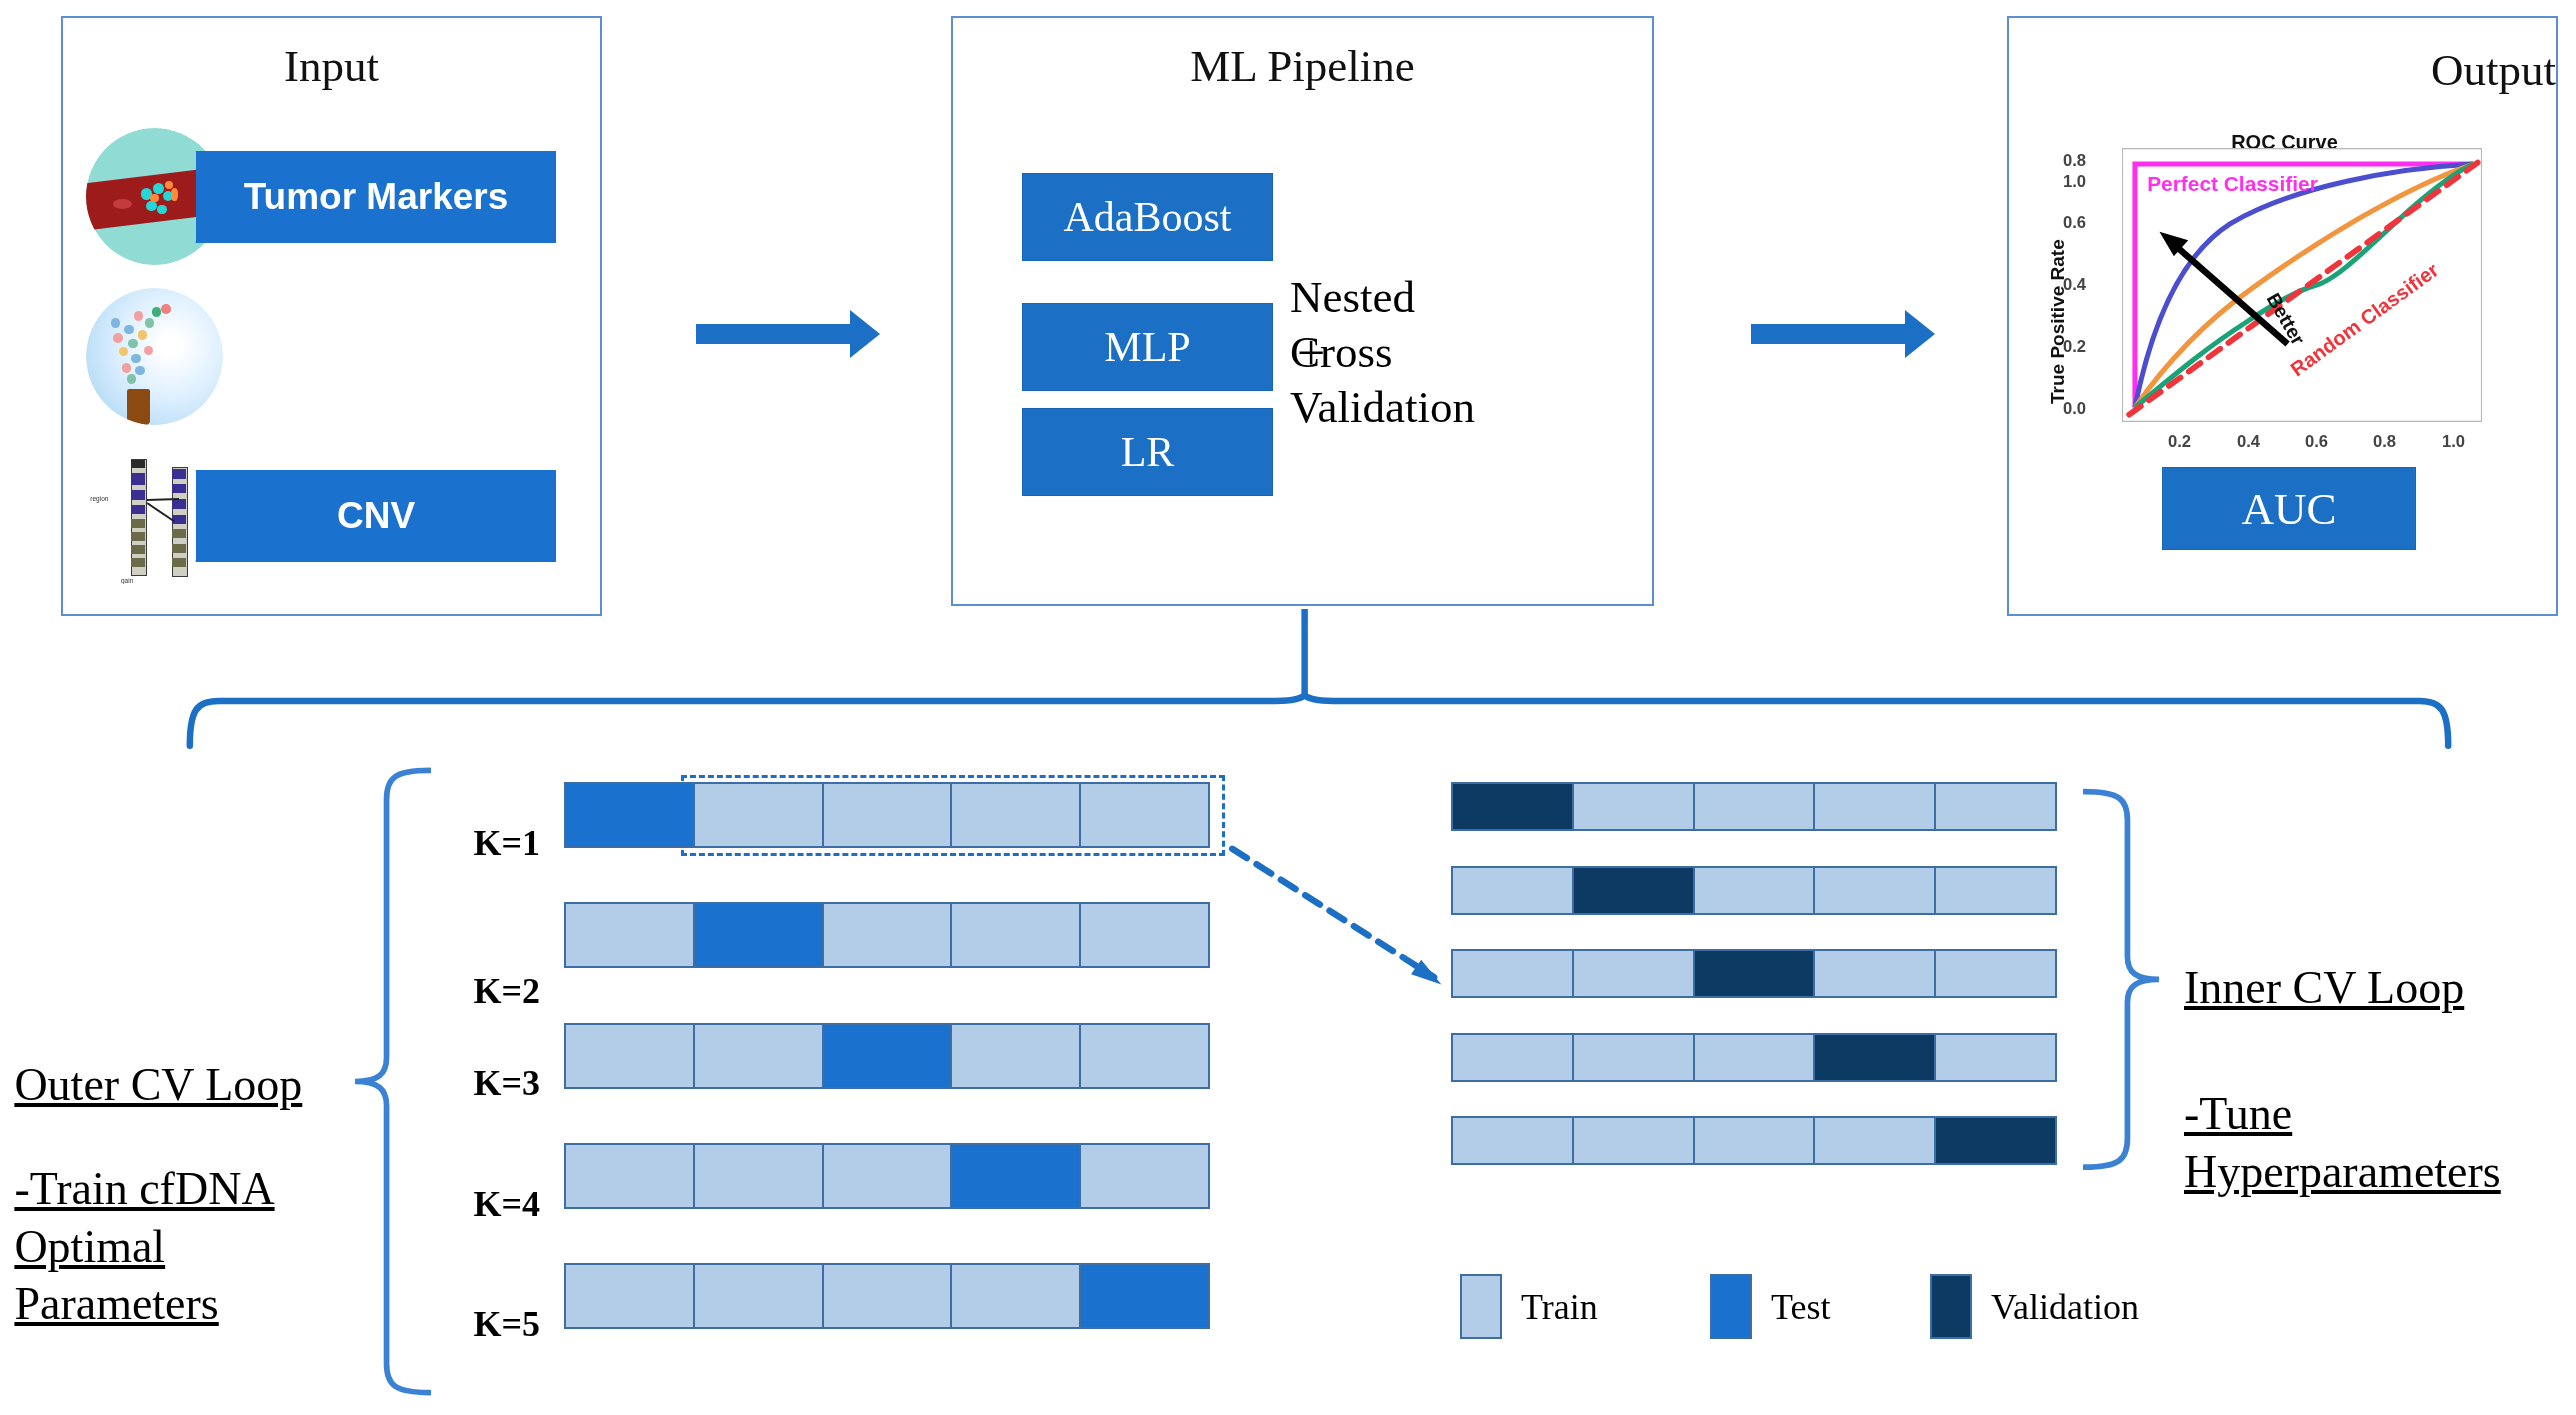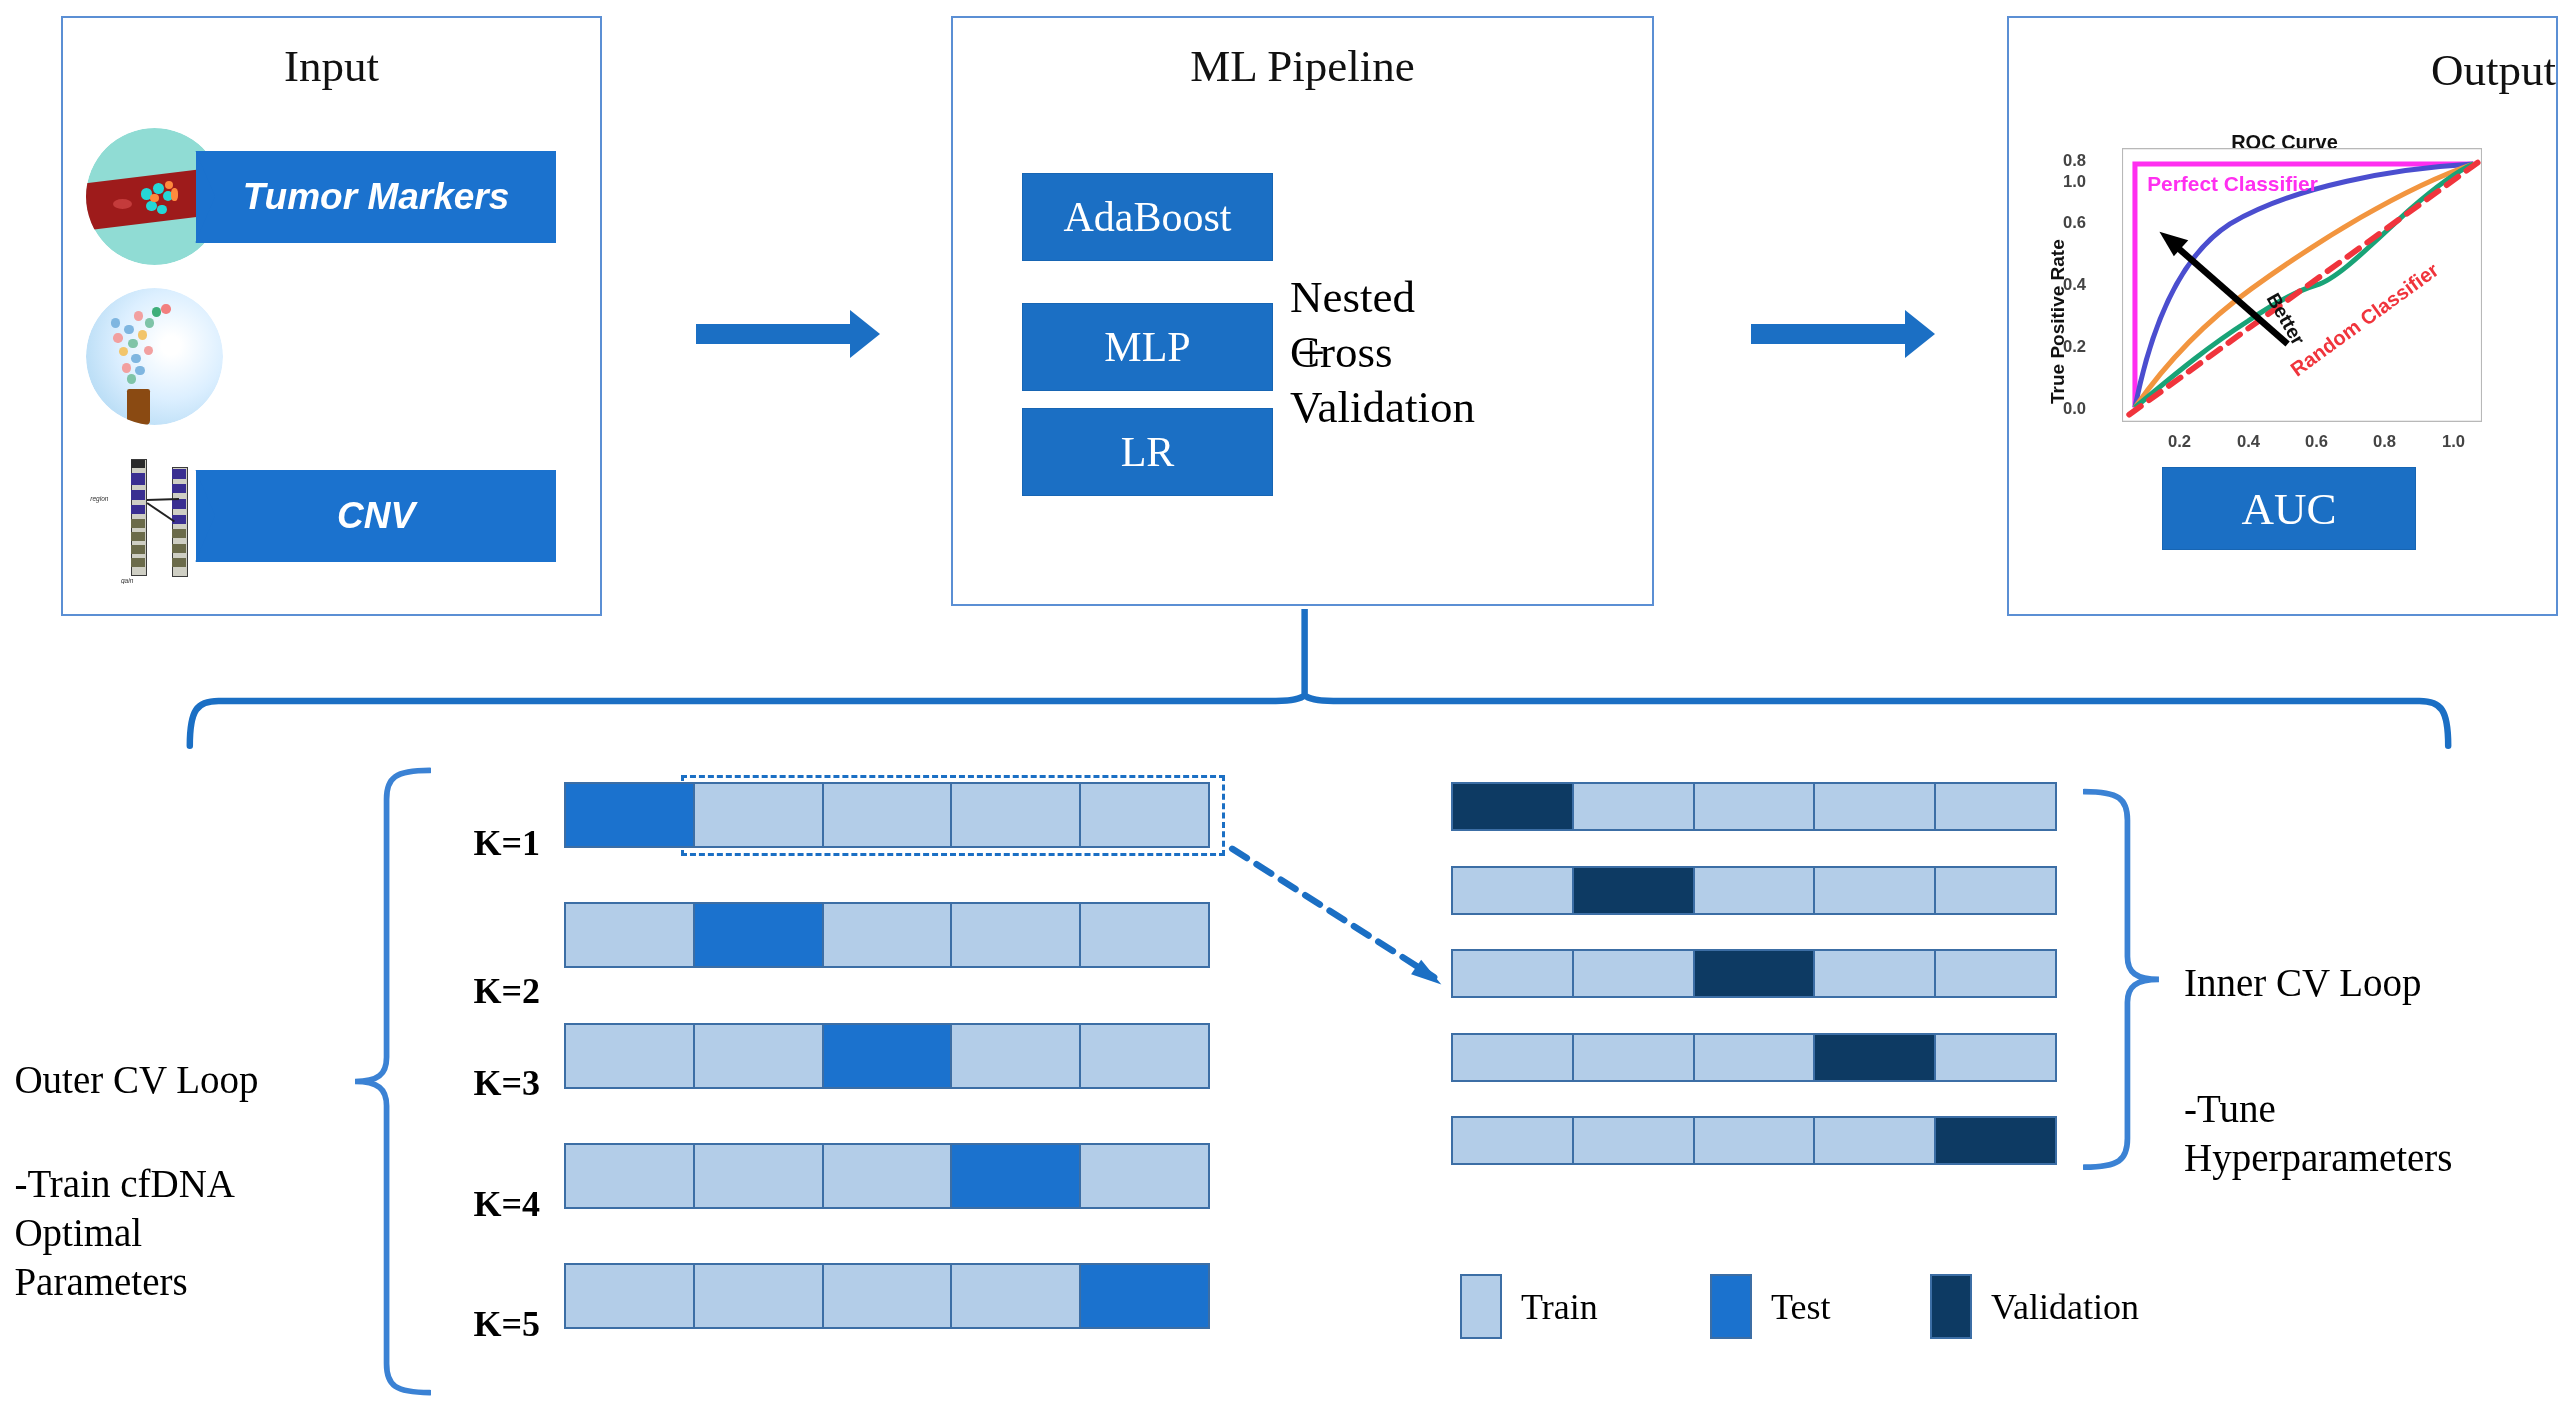--- a/index.html
+++ b/index.html
@@ -6,21 +6,21 @@
   body{width:2576px;height:1416px;position:relative;overflow:hidden;
        font-family:"Liberation Serif",serif;color:#000;}
   .abs{position:absolute;}
 
   
   .panel{position:absolute;border:2.9px solid #5b8fd4;background:#fff;box-sizing:border-box;}
   .panel-title{position:absolute;left:0;right:0;text-align:center;
                font-family:"Liberation Serif",serif;font-size:45px;color:#111;}
 
   
-  .in-row{position:absolute;display:flex;align-items:center;font-style:italic;}
+  .in-row{position:absolute;display:flex;align-items:center;}
   .in-icon{width:137px;height:137px;border-radius:50%;position:relative;overflow:hidden;flex:none;}
   .in-chip{height:92px;background:#1b72ce;color:#fff;display:flex;align-items:center;
            justify-content:center;font-family:"Liberation Sans",sans-serif;
            font-size:37px;font-weight:600;position:relative;margin-left:-27px;}
   .in-chip::before{content:"";position:absolute;left:-0.7px;top:0;width:33px;height:100%;
            background:#1b72ce;
            clip-path:polygon(0 0,100% 0,100% 100%,0 100%,60% 50%);}
 
   
   .tm-bg{position:absolute;inset:0;background:#90dcd4;border-radius:50%;}
@@ -68,22 +68,22 @@
 
   
   .cv-row{position:absolute;display:flex;}
   .cv-cell{border:2.2px solid #3c6ea5;box-sizing:border-box;}
   .c-train{background:#b3cde8;}
   .c-test{background:#1b72ce;}
   .c-val{background:#0d3a63;}
   .k-lbl{position:absolute;font-family:"Liberation Serif",serif;font-size:36px;
          font-weight:bold;text-align:right;}
 
-  .side-text{position:absolute;font-family:"Liberation Serif",serif;font-size:39px;
-             line-height:1.25;}
+  .side-text{position:absolute;font-family:"Liberation Serif",serif;font-size:46px;
+             line-height:1.25;text-decoration:underline;}
 
   .legend-item{position:absolute;display:flex;align-items:center;}
   .legend-sw{width:42px;height:65px;border:2.2px solid #3c6ea5;box-sizing:border-box;}
   .legend-lbl{margin-left:19px;font-family:"Liberation Serif",serif;font-size:36px;}
 
   .dash-box{position:absolute;border:3.6px dashed #1b6fc4;box-sizing:border-box;}
 </style>
 </head>
 <body>
 

